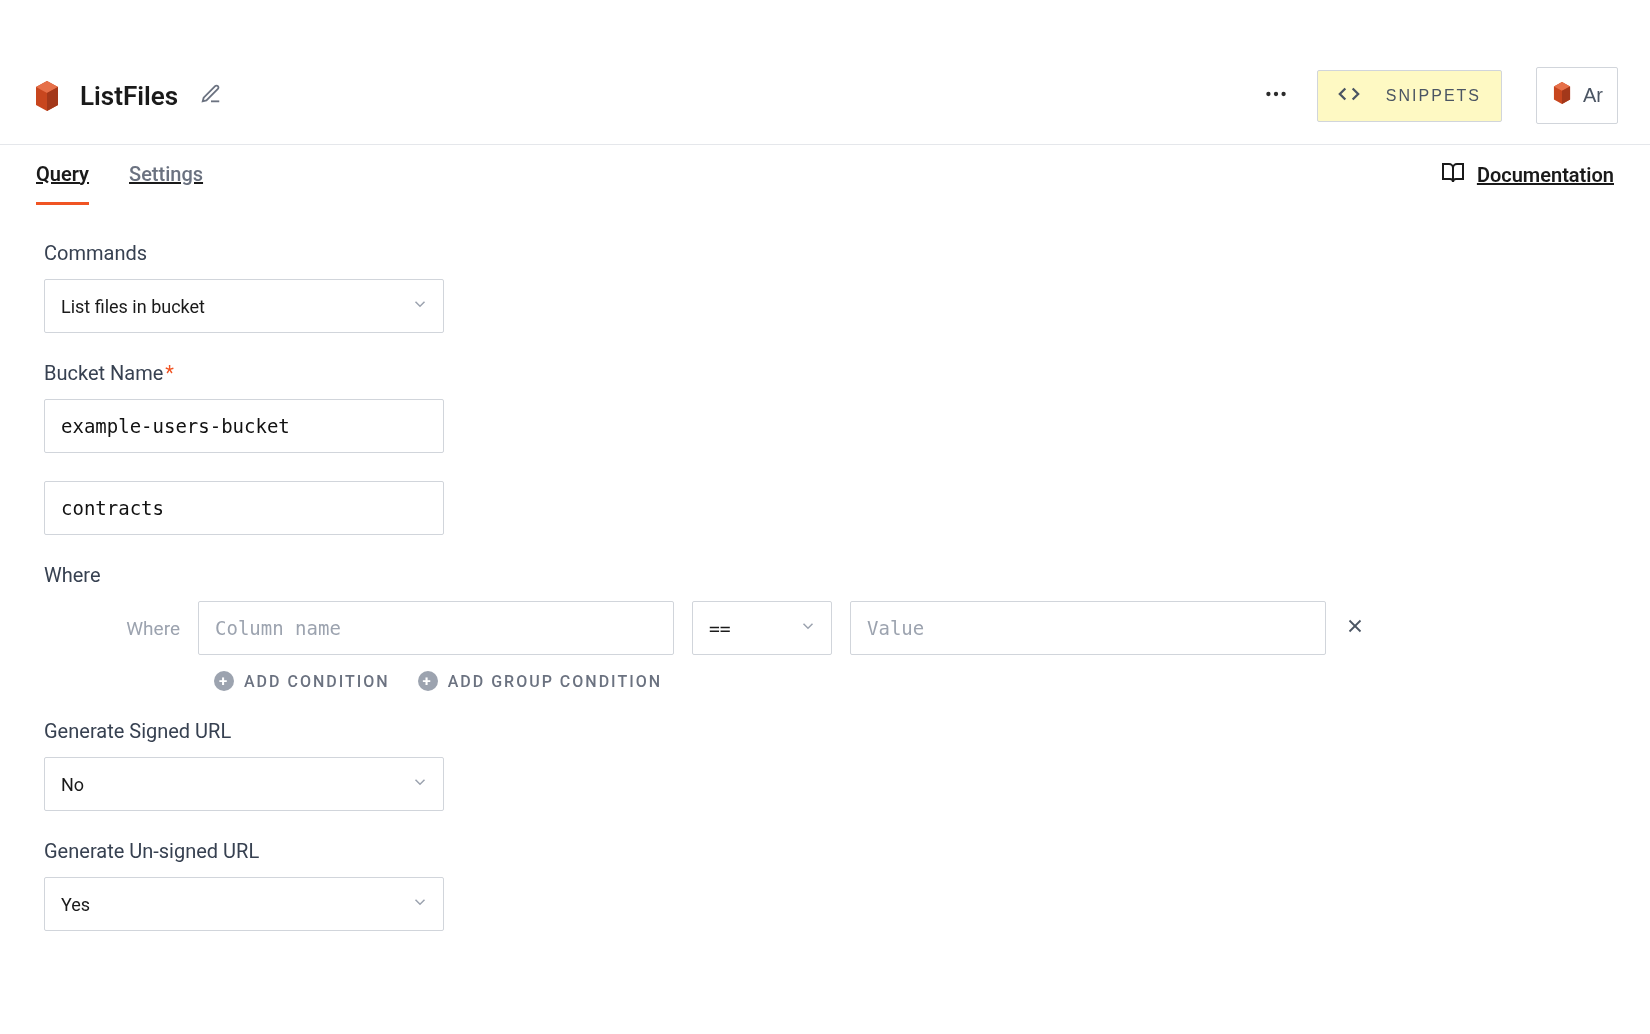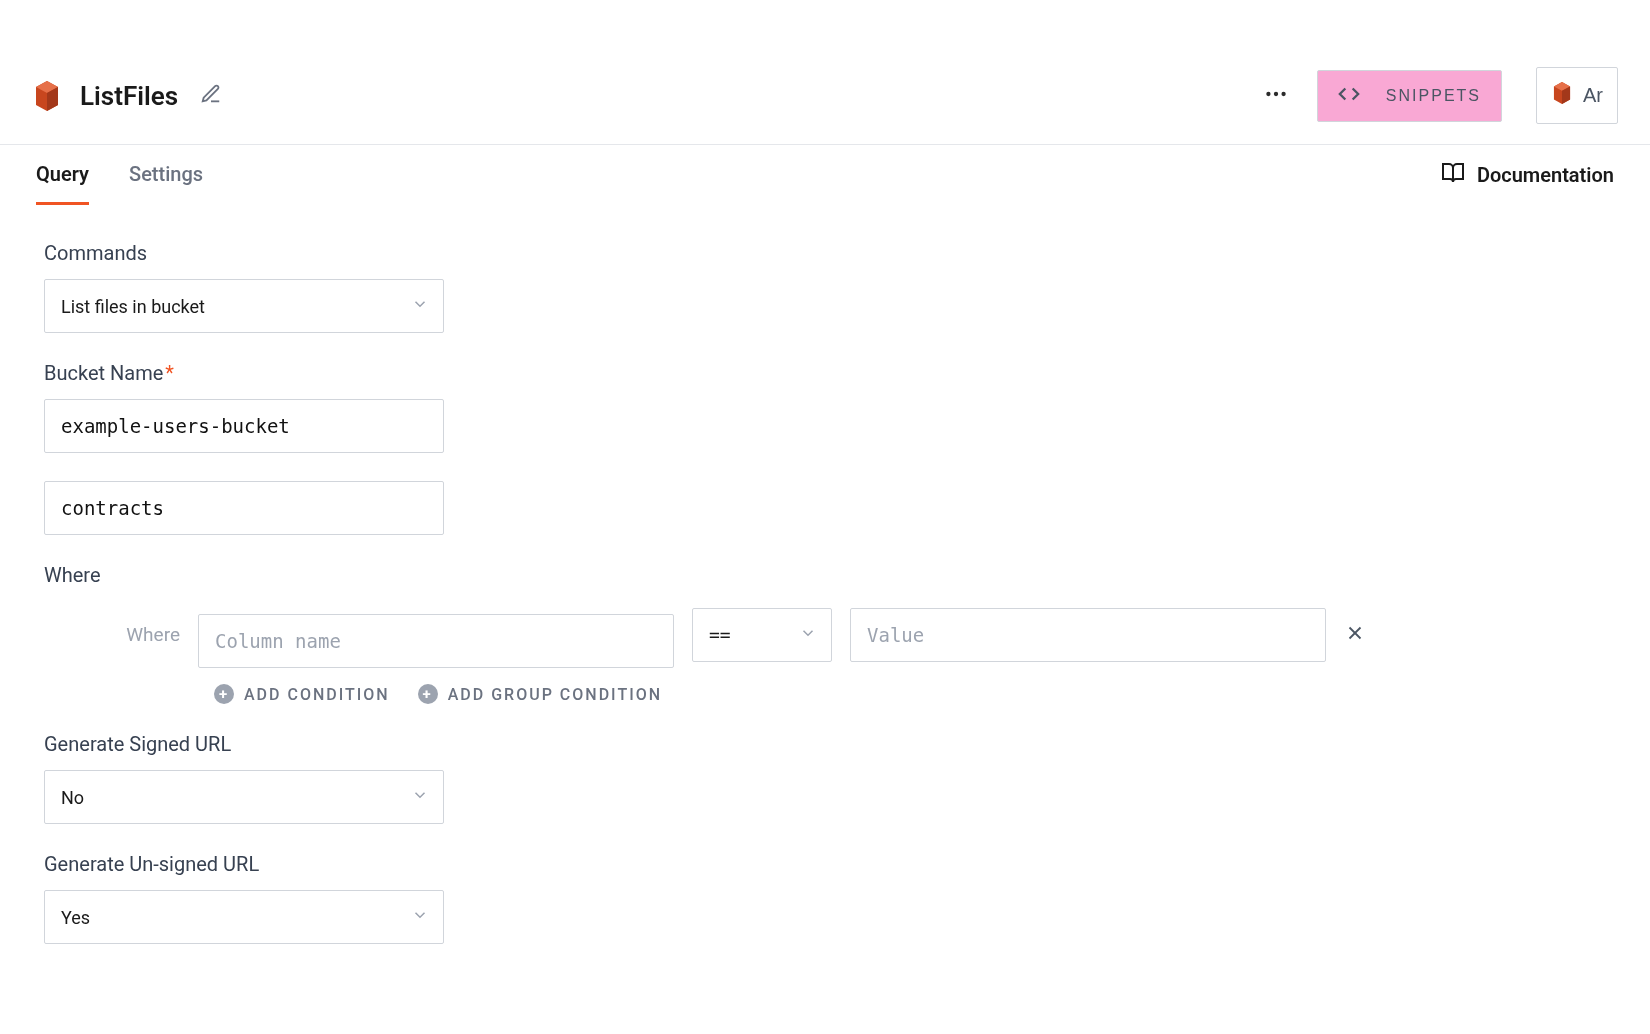--- a/index.html
+++ b/index.html
@@ -21,35 +21,36 @@
   .title {
     font-size: 26px;
     font-weight: 600;
     color: #1a1a1a;
   }
   .edit-icon { color:#6b7280; margin-left: 4px; cursor:pointer; }
   .header-spacer { flex: 1; }
   .more-icon { color:#2b2b2b; cursor:pointer; padding: 0 10px; }
   .snippets-btn {
     display:flex; align-items:center; gap:26px;
-    border:1px solid #d1d5db; background:#f9a8d4;
+    border:1px solid #d1d5db; background:#fef9c3;
     padding: 12px 20px; font-size:16px; letter-spacing:2px;
     font-weight:500; color:#4b5563; cursor:pointer; border-radius:2px;
   }
   .truncated-btn {
     display:flex; align-items:center; gap:10px;
     border:1px solid #d1d5db; background:#fff;
     padding: 12px 14px; font-size:20px;
     color:#4b5563; cursor:pointer; border-radius:2px;
     margin-left:16px;
   }
   .divider { border-bottom:1px solid #e5e7eb; width:100%; }
   .tabbar {
     display:flex; align-items:center; padding: 0 36px; gap: 40px;
     height: 60px;
+    text-decoration: underline;
   }
   .tab {
     font-size:20px; color:#6b7280; padding: 16px 0; cursor:pointer;
     border-bottom: 3px solid transparent;
     font-weight:500;
   }
   .tab.active { color:#1a1a1a; font-weight:600; border-bottom-color:#f05423; }
   .tabbar-spacer { flex:1; }
   .doc-link { display:flex; align-items:center; gap:12px; font-size:20px; font-weight:600; cursor:pointer;}
   .form { padding: 36px 44px; }
@@ -62,21 +63,21 @@
     display:flex; align-items:center; padding: 0 16px;
     font-size:18px; position:relative; border-radius:2px;
   }
   .text-box { font-family: ui-monospace, SFMono-Regular, Menlo, Consolas, monospace; font-size:19px; color:#111;}
   .select-box .chevron {
     position:absolute; right:14px; top:50%; transform:translateY(-50%);
     color:#9ca3af;
   }
   .where-row { display:flex; align-items:center; gap:18px; margin-top: 14px; margin-left: 56px;}
   .where-label { font-size:19px; color:#9ca3af; width: 80px; text-align:right; }
-  .where-col { width:476px;margin-top:13px; }
+  .where-col { width:476px; }
   .where-op { width:140px; font-family: ui-monospace, monospace; }
   .where-val { width:476px; }
   .placeholder { color:#9ca3af; font-family: ui-monospace, monospace; font-size:19px;}
   .close-icon { color:#4b5563; cursor:pointer; }
   .cond-row { display:flex; align-items:center; gap:28px; margin-top:16px; margin-left:170px; }
   .cond-btn { display:flex; align-items:center; gap:10px; color:#6b7280; font-size:16px; letter-spacing:2px; font-weight:500; cursor:pointer; }
   .plus-circle { width:20px; height:20px; border-radius:50%; background:#9ca3af; color:#fff; display:flex; align-items:center; justify-content:center; font-size:15px; font-weight:700;}
 </style>
 </head>
 <body>

